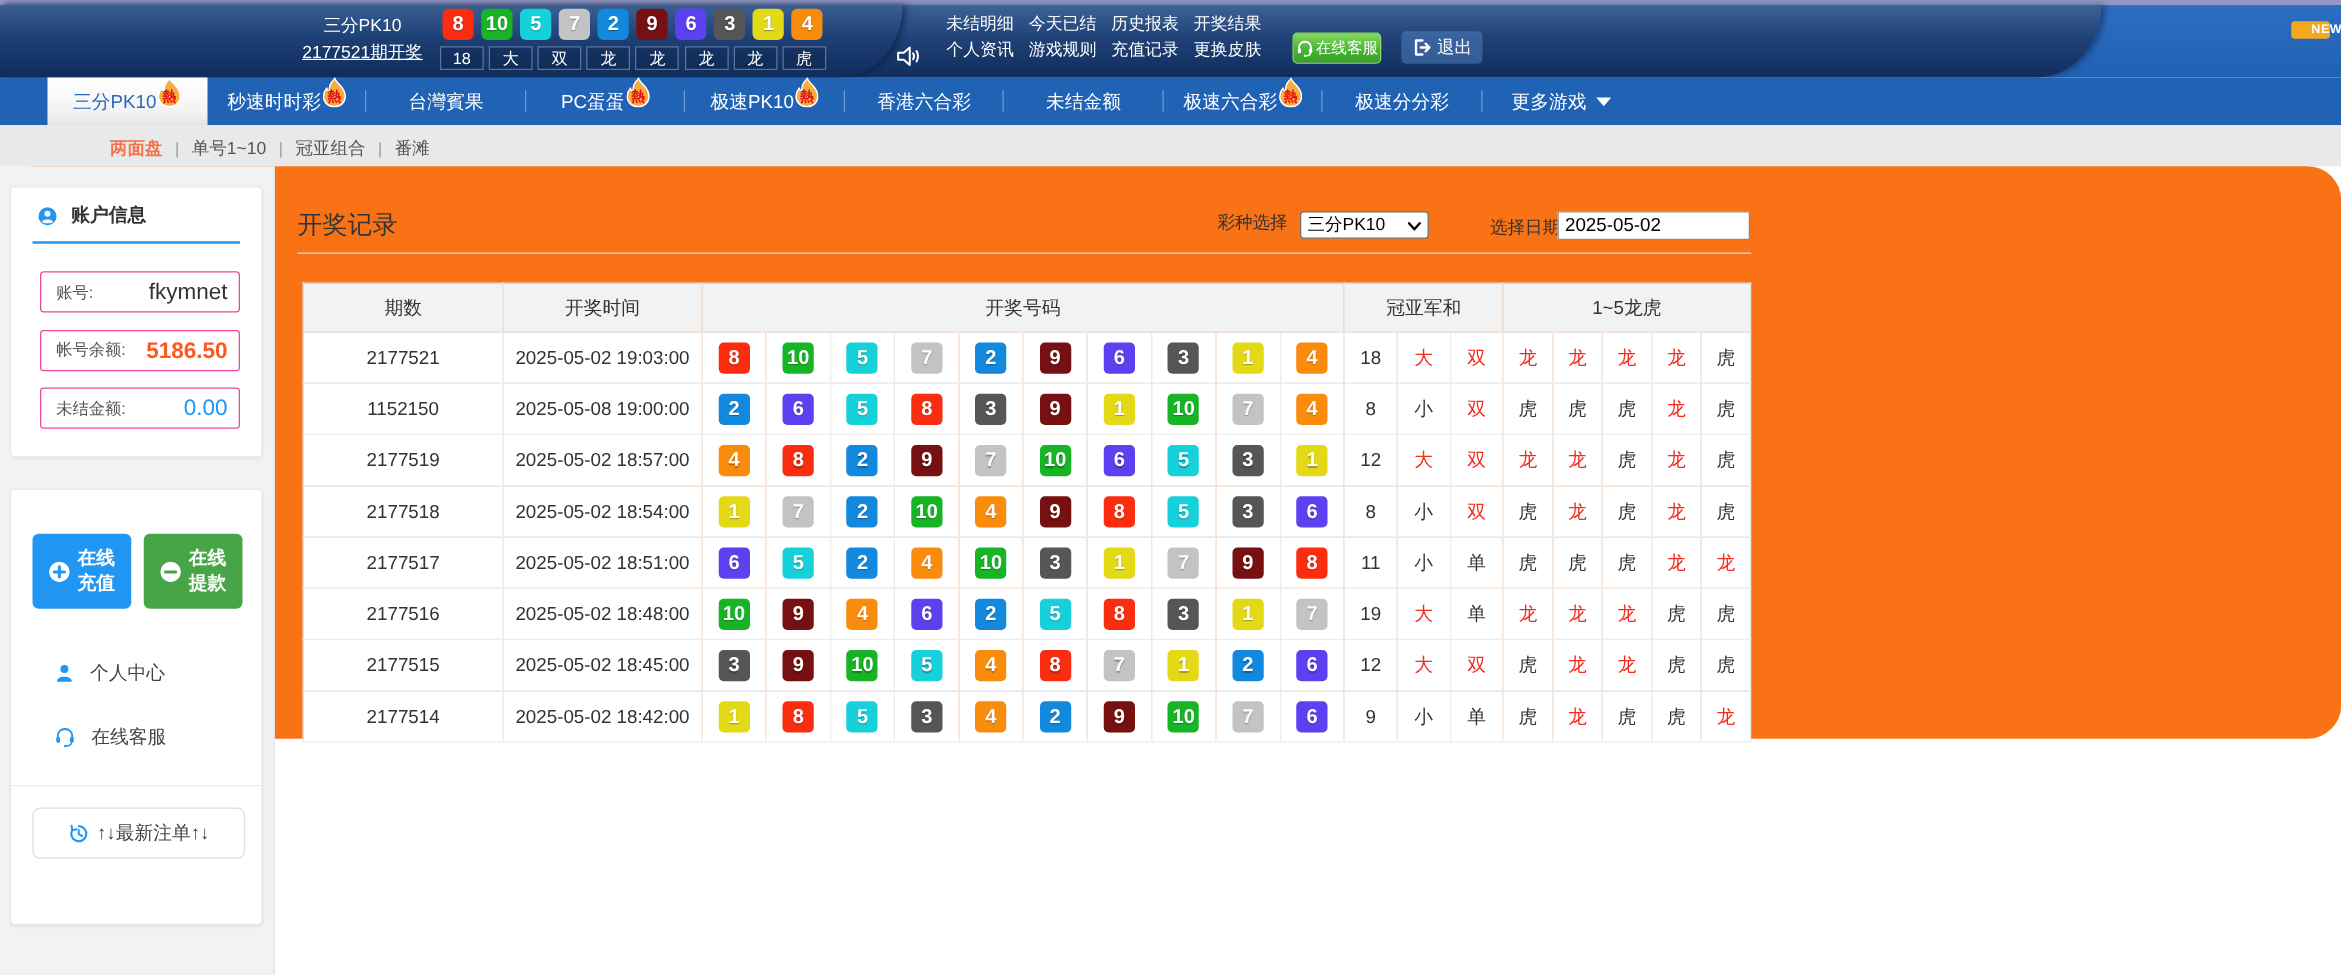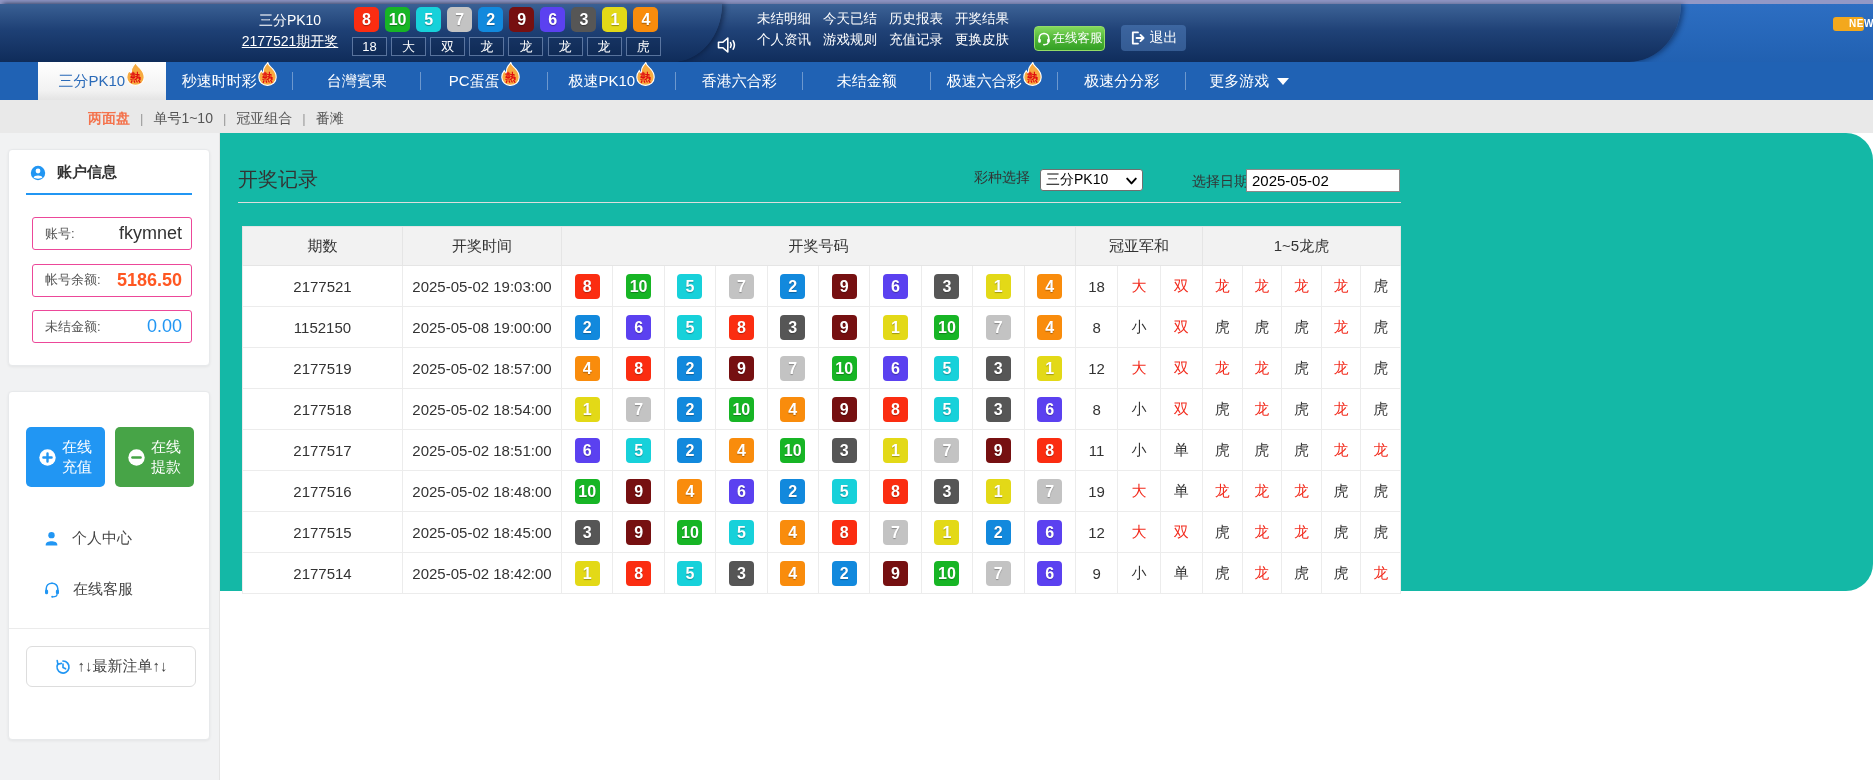--- a/index.html
+++ b/index.html
@@ -68,39 +68,39 @@
 
 
 .subnav { position:absolute; left:0; top:100px; width:1873px; height:33px; background:#e9e9e9;
   display:flex; align-items:center; }
 .subnav .wrap { margin-left:88px; margin-top:4px; display:flex; align-items:center; }
 .subnav .item { font-size:14px; color:#555; cursor:pointer; }
 .subnav .item.active { color:#f4734d; font-weight:bold; }
 .subnav .sep { color:#999; margin:0 10px; font-size:13px; }
 
 
-.content { position:absolute; left:0; top:133px; width:1873px; height:458px; background:#14b8a6;border-radius:27px; }
+.content { position:absolute; left:0; top:133px; width:1873px; height:458px; background:#f97316;border-radius:27px; }
 .sidecol { position:absolute; left:0; top:0; width:220px; height:647px; background:#f1f2f3; border-right:1px solid #e4e4e4; }
 
 .card { position:absolute; background:#fff; border:1px solid #e7e9eb; border-radius:4px; box-shadow:0 1px 3px rgba(0,0,0,.06); }
 .card1 { left:8px; top:16px; width:202px; height:217px; }
 .card2 { left:8px; top:258px; width:202px; height:349px; }
 
 .acct-head { position:absolute; left:0; top:13px; width:100%; display:flex; align-items:center; }
 .acct-head svg { margin-left:21px; }
 .acct-head .t { margin-left:11px; font-size:15px; font-weight:bold; color:#333; }
 .acct-underline { position:absolute; left:17px; top:43px; width:166px; height:2px; background:#2196f3; }
 .field { position:absolute; left:23px; width:160px; height:33px; border:1px solid #ec4899; border-radius:3px;
   display:flex; align-items:center; justify-content:space-between; padding:0 9px 0 12px; background:#fff; }
 .field .fl { font-size:13px; color:#555; }
 .field .fv { font-size:18px; }
 
 .sbtn { position:absolute; top:35px; width:79px; height:60px; border-radius:5px; color:#fff;
   display:flex; align-items:center; justify-content:center; gap:6px; cursor:pointer; }
-.sbtn .txt { font-size:15px; line-height:20px; text-align:center; }
+.sbtn .txt { font-size:15px; line-height:20px; text-align:center;font-weight:bold; }
 .sbtn.dep { left:17px; background:#2196f3; }
 .sbtn.wit { left:106px; background:#47a447; }
 
 .slink { position:absolute; left:35px; display:flex; align-items:center; gap:13px; cursor:pointer; }
 .slink .txt { font-size:15px; color:#444; }
 .card2 .divider { position:absolute; left:0; top:236px; width:100%; height:1px; background:#ebebeb; }
 .bets-btn { position:absolute; left:17px; top:254px; width:170px; height:41px; border:1px solid #ddd; border-radius:6px;
   background:#fff; display:flex; align-items:center; justify-content:center; gap:7px; cursor:pointer; }
 .bets-btn .txt { font-size:15px; color:#444; }
 

